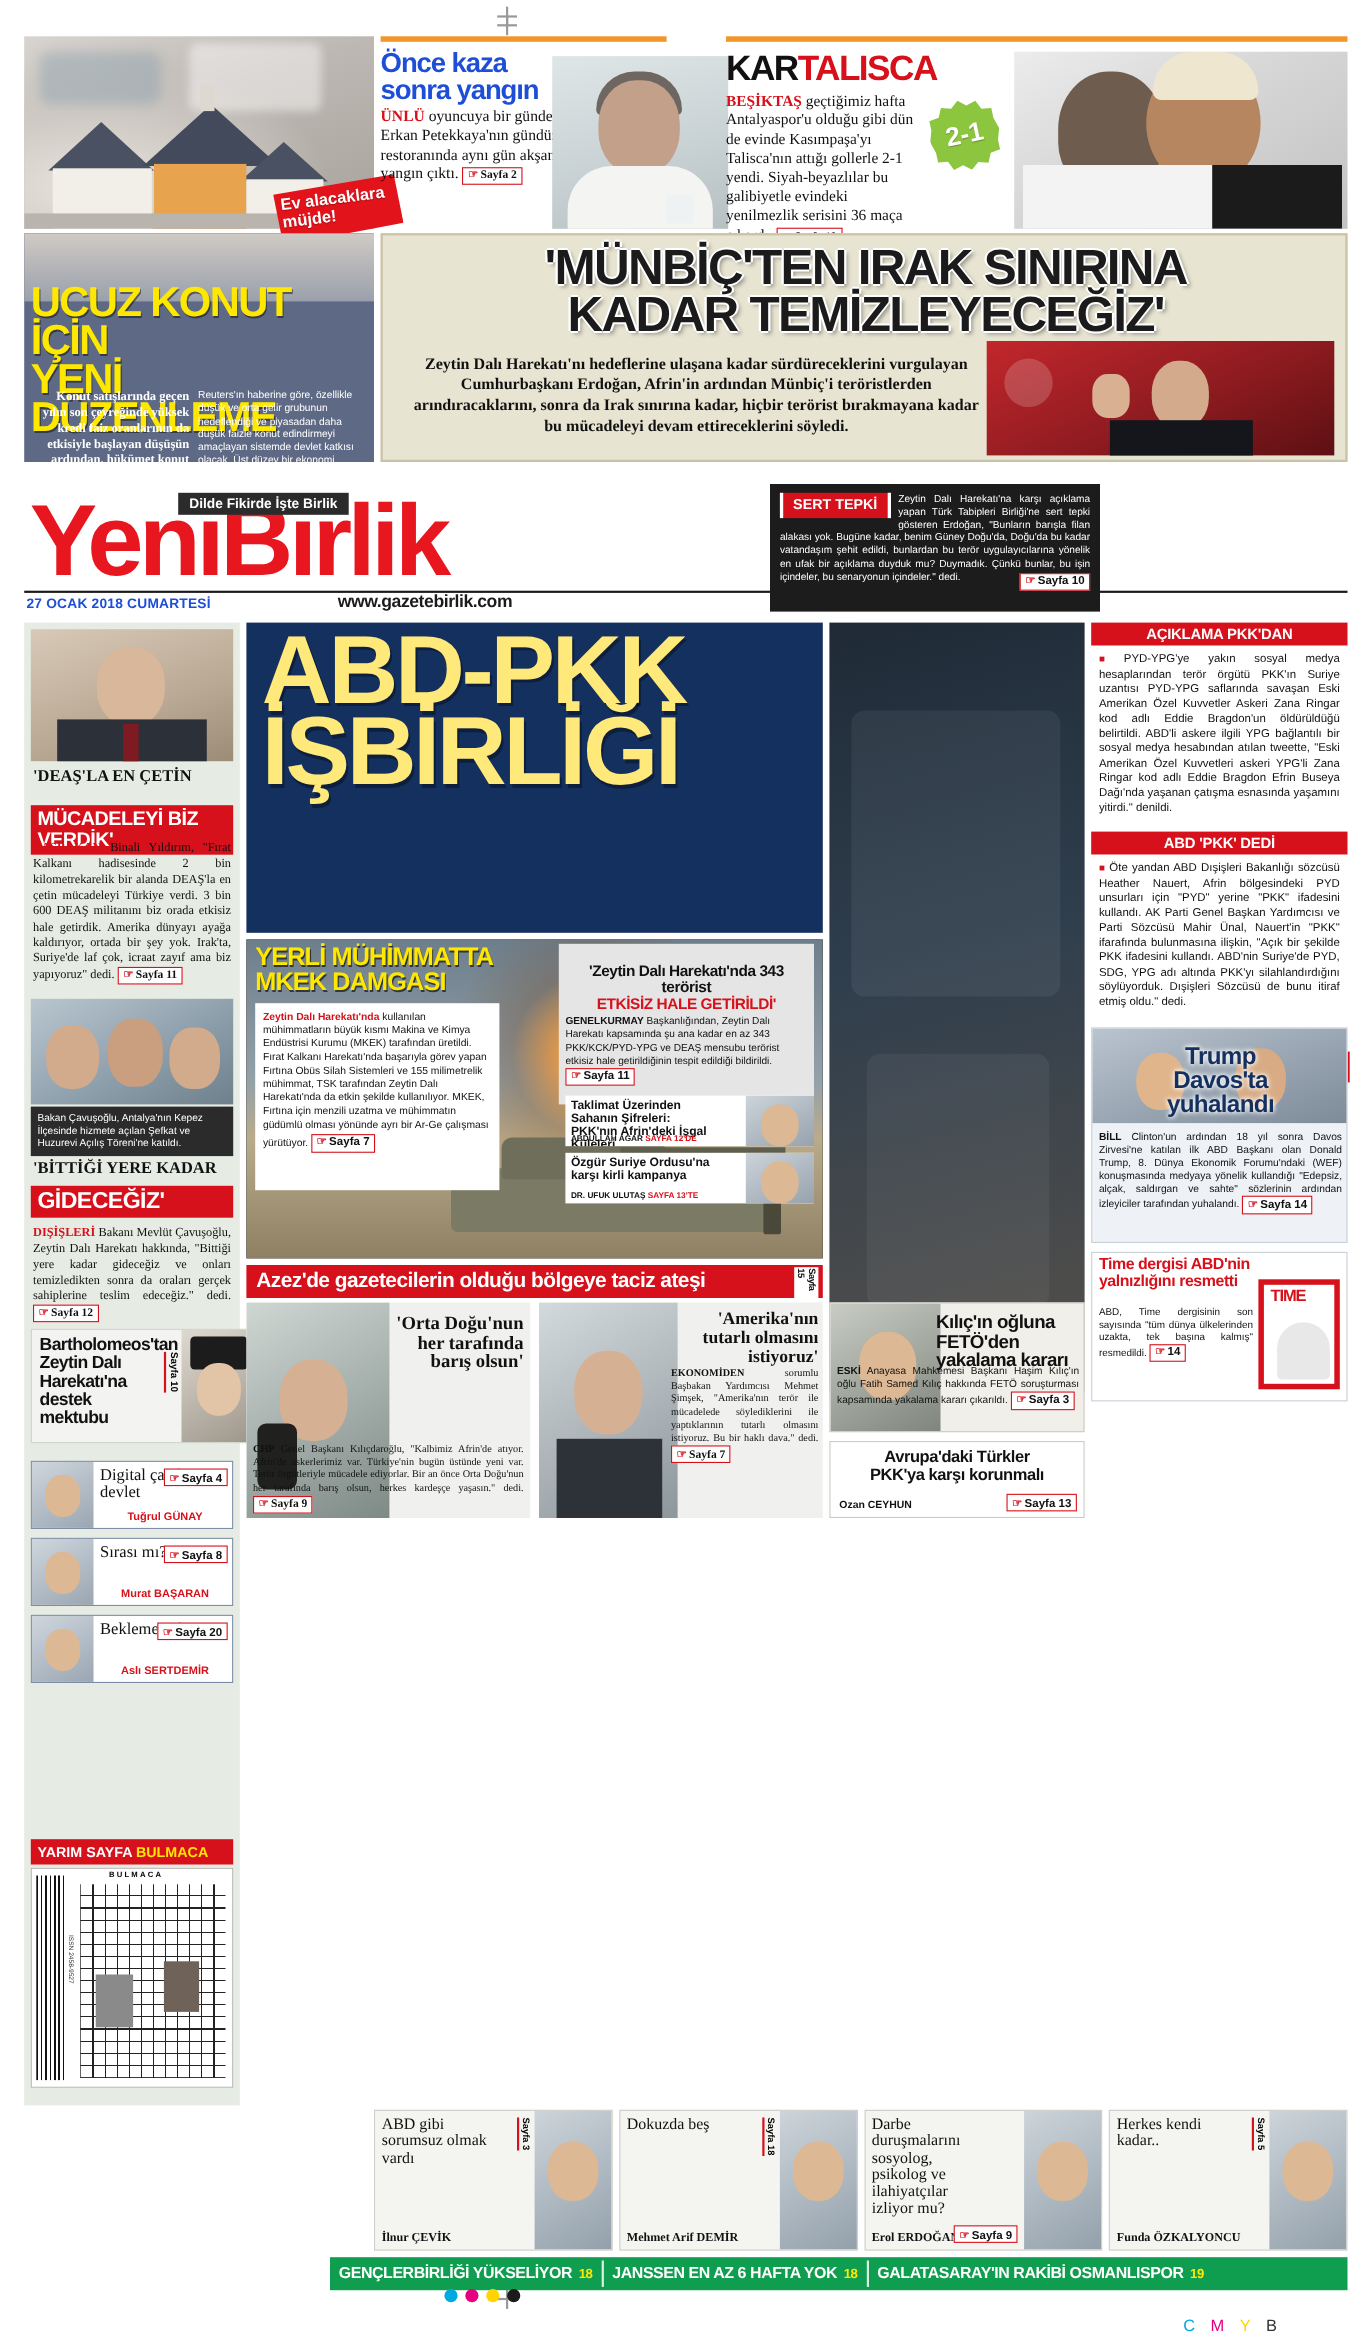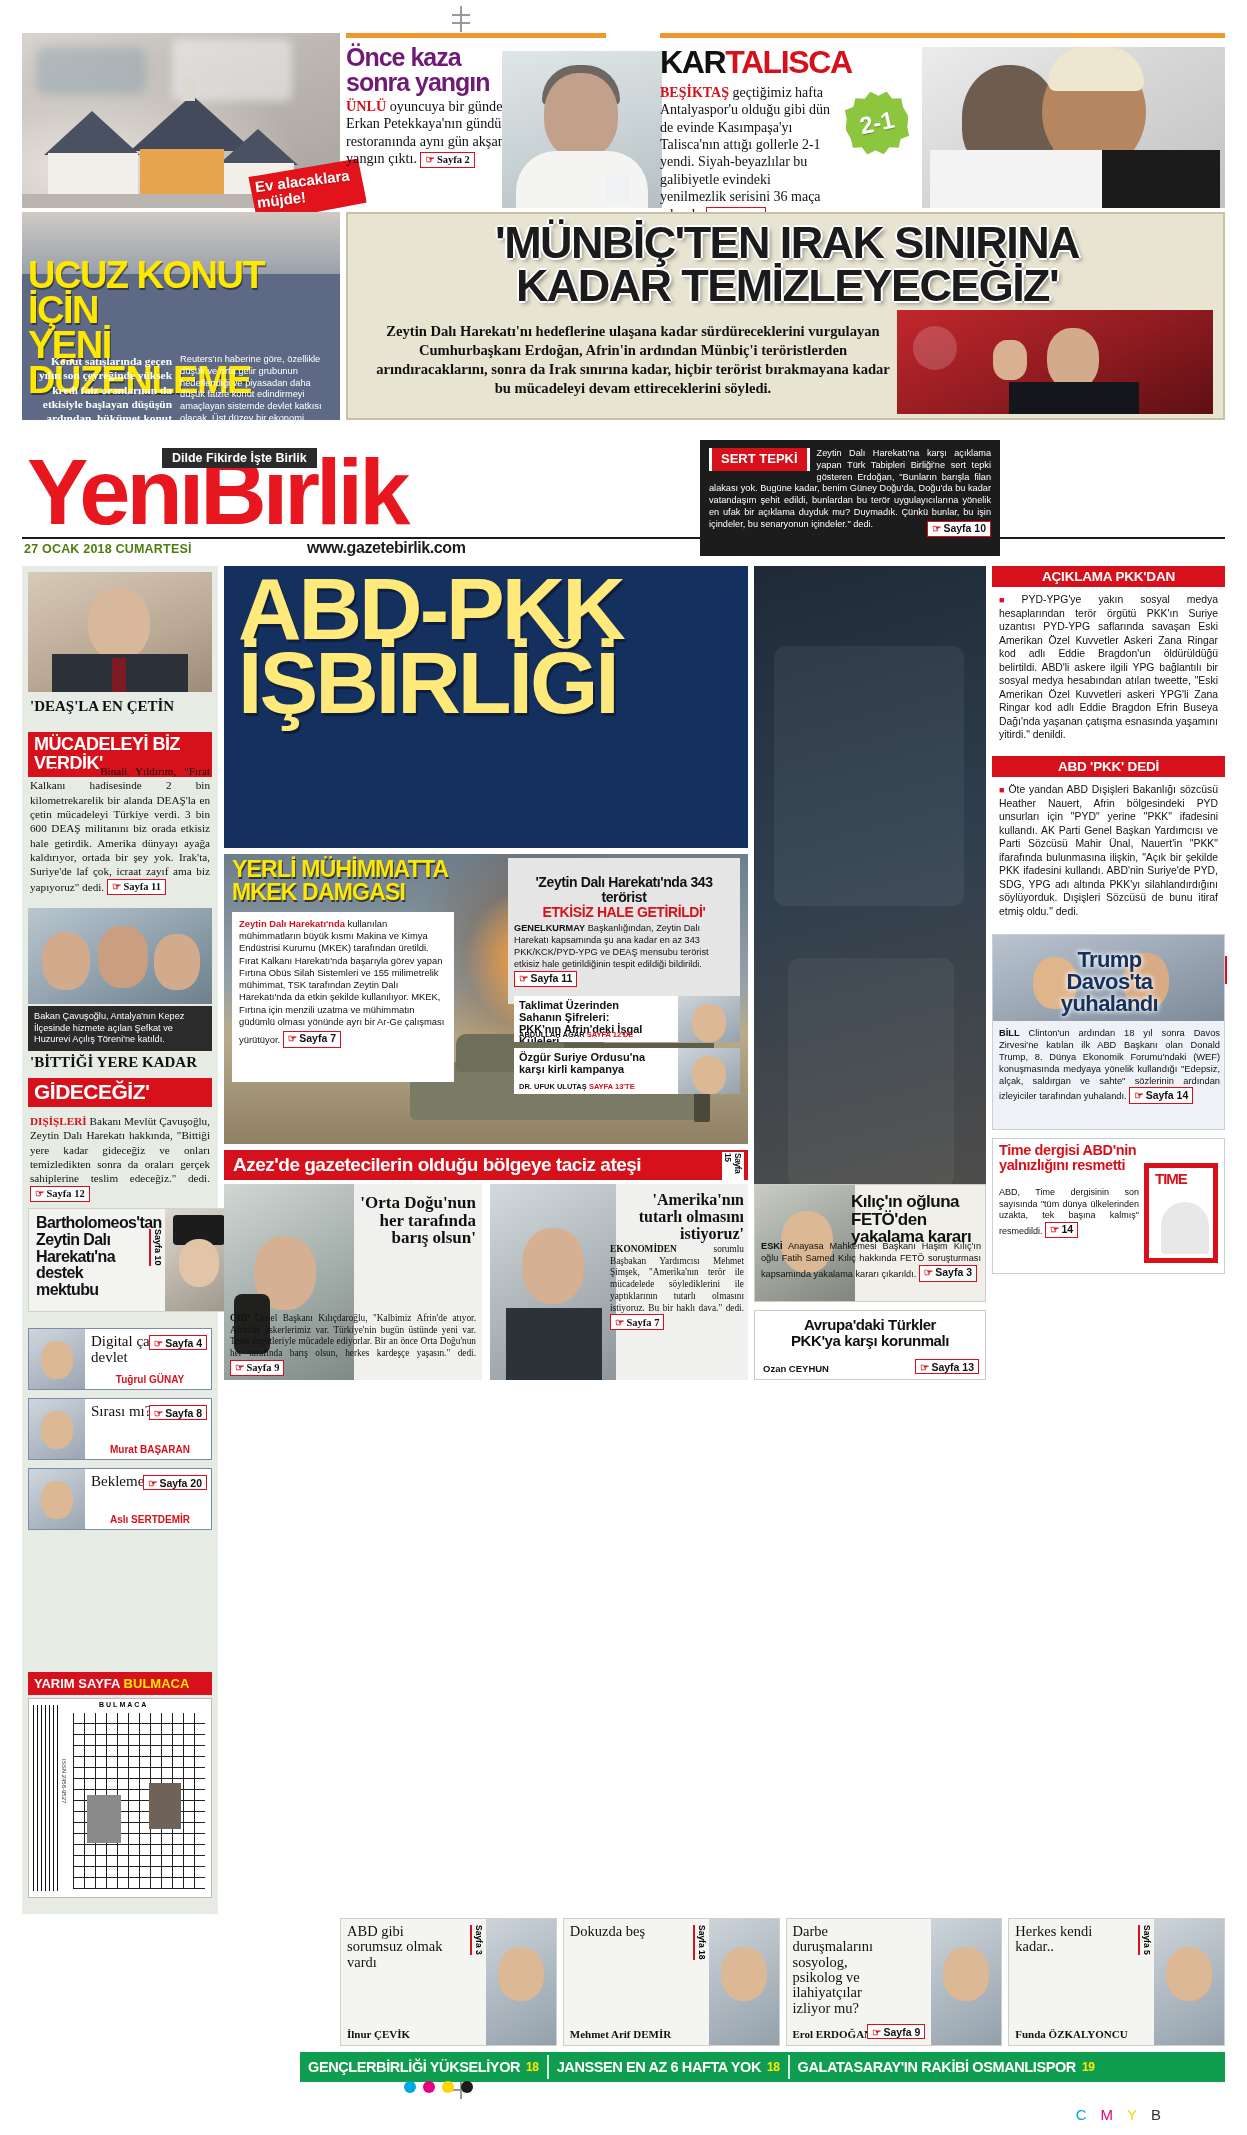--- a/index.html
+++ b/index.html
@@ -41,21 +41,21 @@
     position:absolute; left:225px; top:132px; width:118px; height:52px;
     background:#e2131a; transform:rotate(-7deg);
     clip-path: polygon(3% 10%, 97% 0%, 100% 86%, 6% 100%);
     color:#fff; font-weight:bold; font-size:15px; line-height:1.05;
     padding:8px 6px 0 9px; text-shadow:0 1px 1px rgba(0,0,0,.25);
   }
 
   .art-kaza { position:absolute; left:324px; top:0; width:260px; height:175px; }
   .art-kaza .oline { width:100%; height:5px; background:#f0962b; }
   .art-kaza h2 {
-    font-size:25px; line-height:0.98; font-weight:bold; color:#701a75;
+    font-size:25px; line-height:0.98; font-weight:bold; color:#1d4ed8;
     letter-spacing:-1px; margin-top:7px; font-family:"Liberation Sans", sans-serif;
   }
   .art-kaza p { font-family:"Liberation Serif", serif; font-size:14.2px; line-height:1.22; color:#111; margin-top:4px; }
   .art-kaza .lead { color:#d6111b; font-weight:bold; }
 
   .photo-erkan {
     position:absolute; left:480px; top:18px; width:160px; height:157px;
     background:linear-gradient(165deg,#dfe6e8 0%,#c9d2d4 55%,#b6bfc2 100%);
     overflow:hidden;
   }
@@ -156,21 +156,21 @@
     position:absolute; left:5px; top:22px;
     font-size:92px; font-weight:bold; color:#e8161f;
     letter-spacing:-4px; line-height:1;
   }
   .slogan {
     position:absolute; left:140px; top:24px;
     background:#2b2b2b; color:#fff; font-size:12.5px; font-weight:bold;
     padding:3px 10px;
   }
   .mast-rule { position:absolute; left:0; top:113px; width:1203px; height:2px; background:#1b1b1b; }
-  .mast-date { position:absolute; left:2px; top:118px; font-size:12.5px; font-weight:bold; color:#4d7c0f; letter-spacing:0.2px;}
+  .mast-date { position:absolute; left:2px; top:118px; font-size:12.5px; font-weight:bold; color:#1d4ed8; letter-spacing:0.2px;}
   .mast-web  { position:absolute; left:285px; top:115px; font-size:16px; font-weight:bold; color:#1b1b1b; letter-spacing:-0.4px;}
   .mast-price{ position:absolute; left:726px; top:118px; font-size:12.5px; font-weight:bold; color:#1b1b1b; }
 
   
   .main { position:absolute; left:22px; top:566px; width:1203px; height:1348px; }
 
   
   .lcol { position:absolute; left:0; top:0; width:196px; height:1348px; background:#e6ece3; }
   .lcol .photo-yildirim {
     position:absolute; left:6px; top:6px; width:184px; height:120px;

